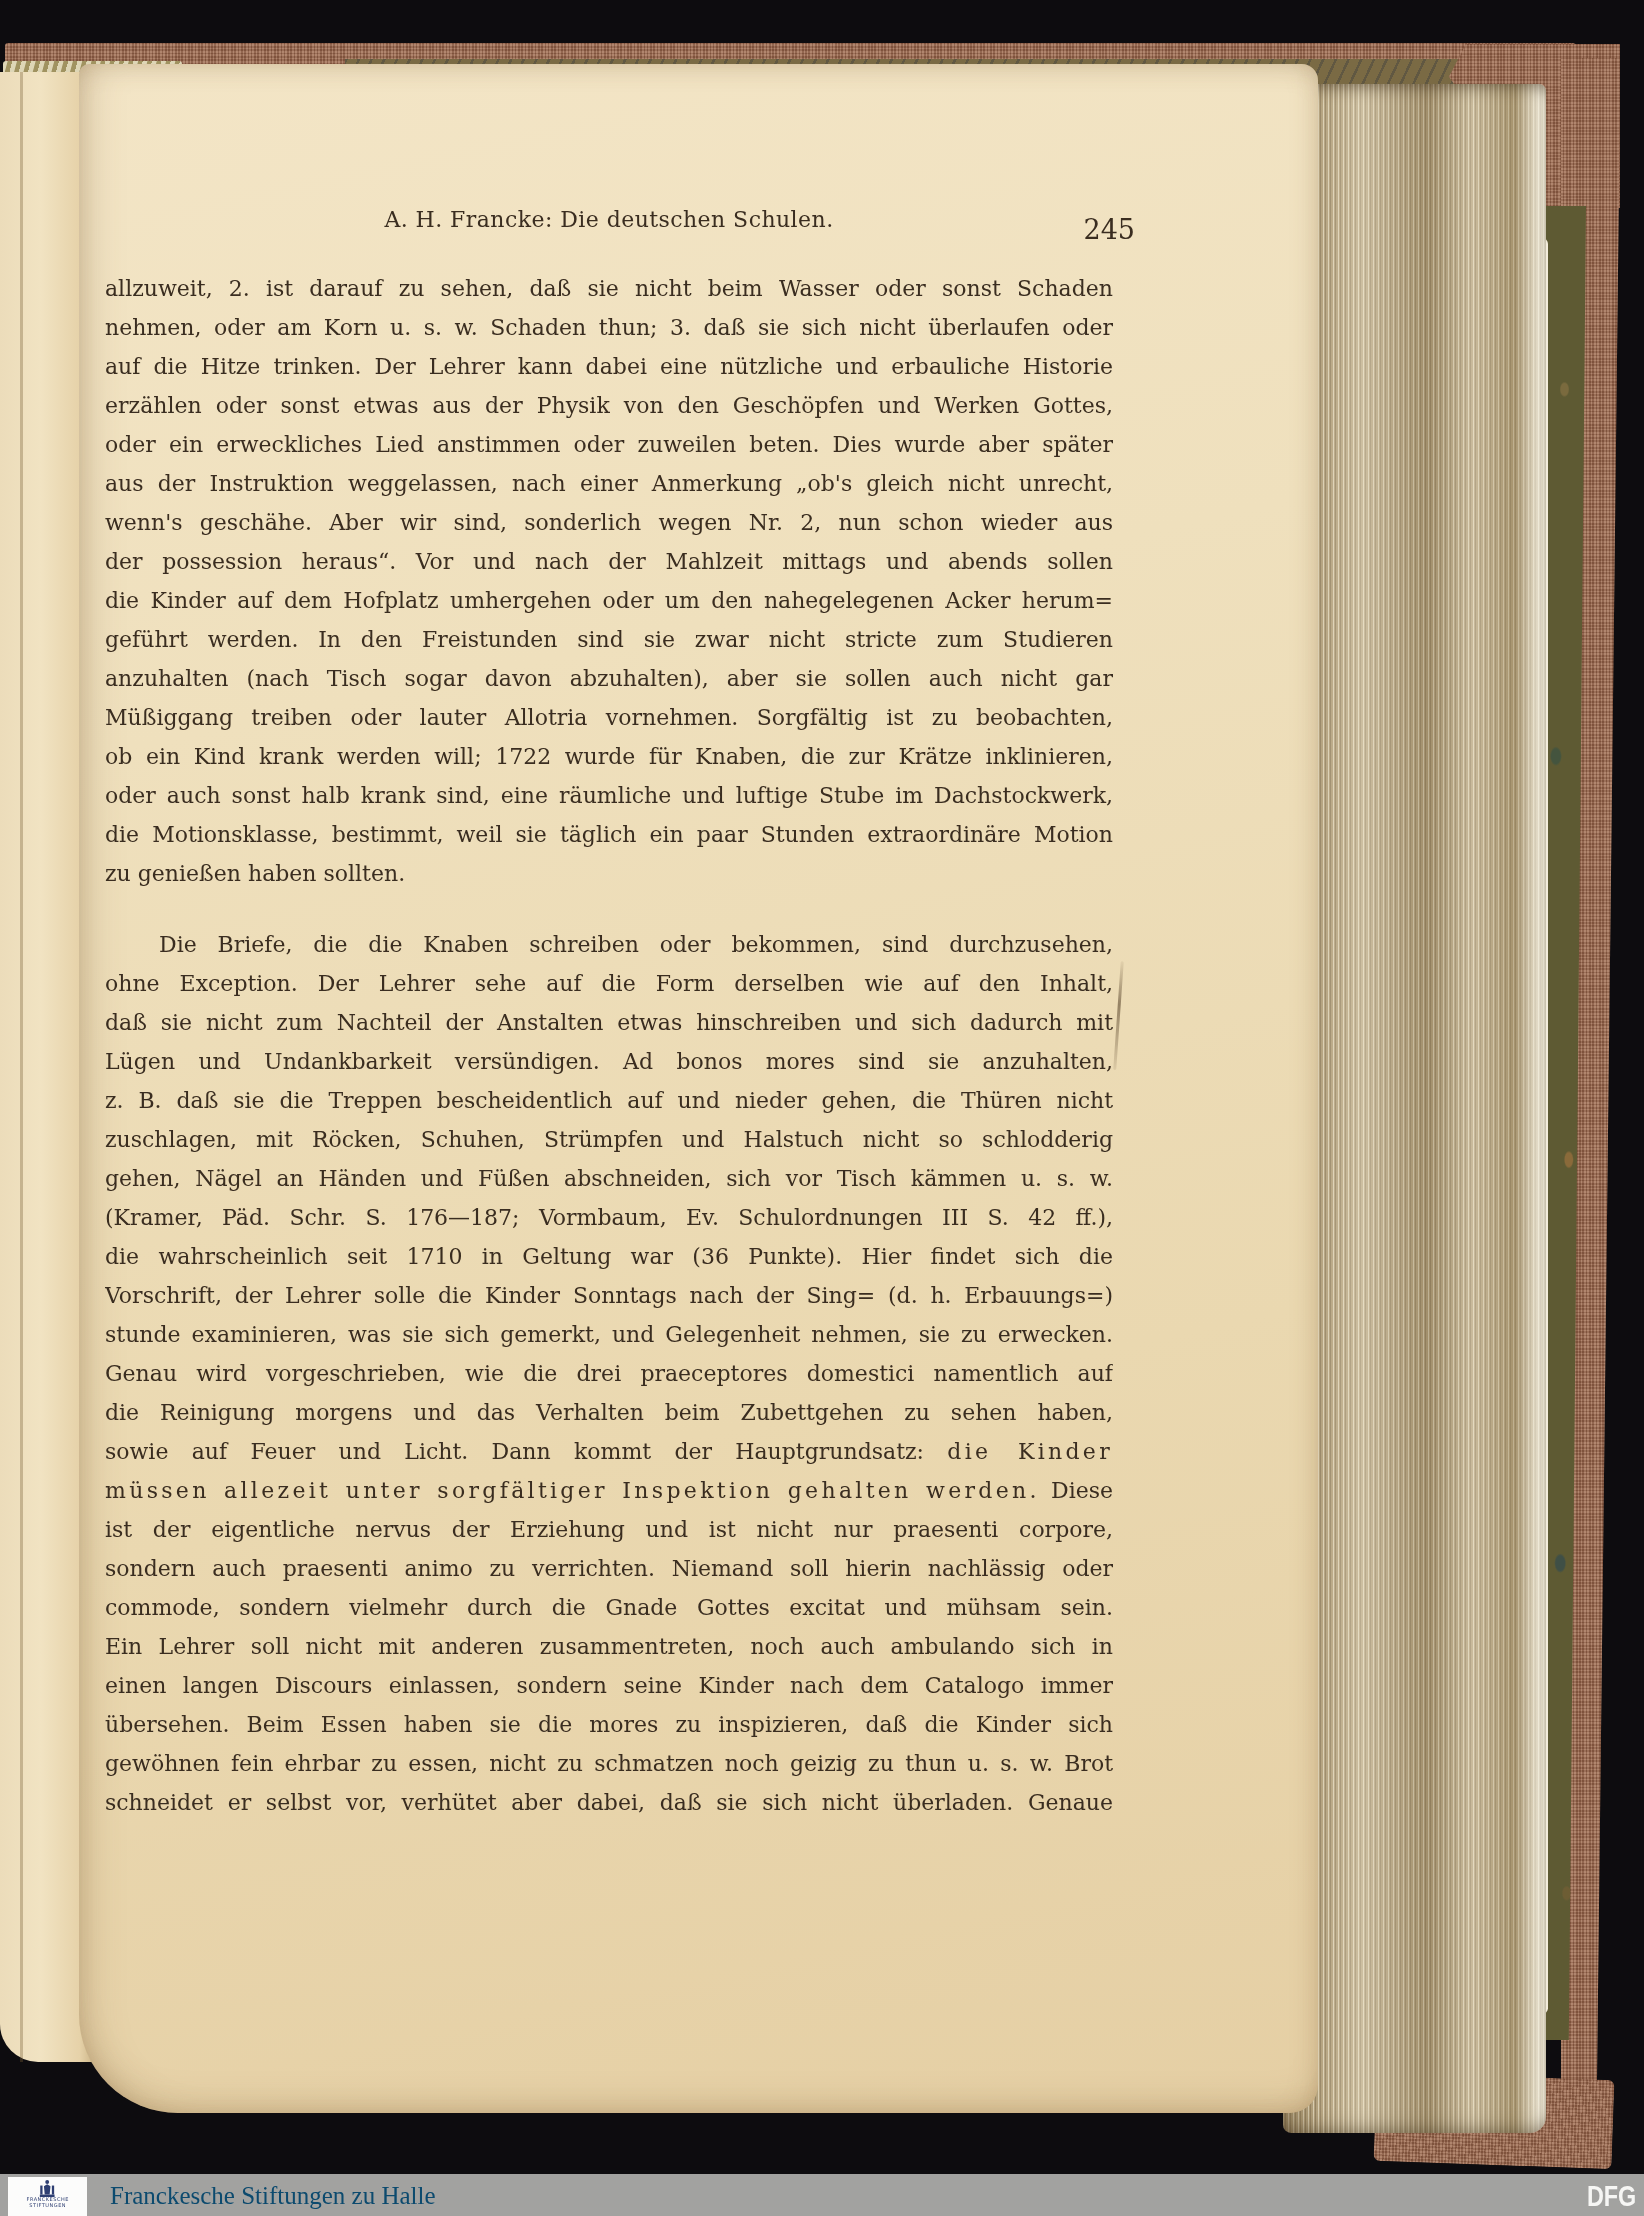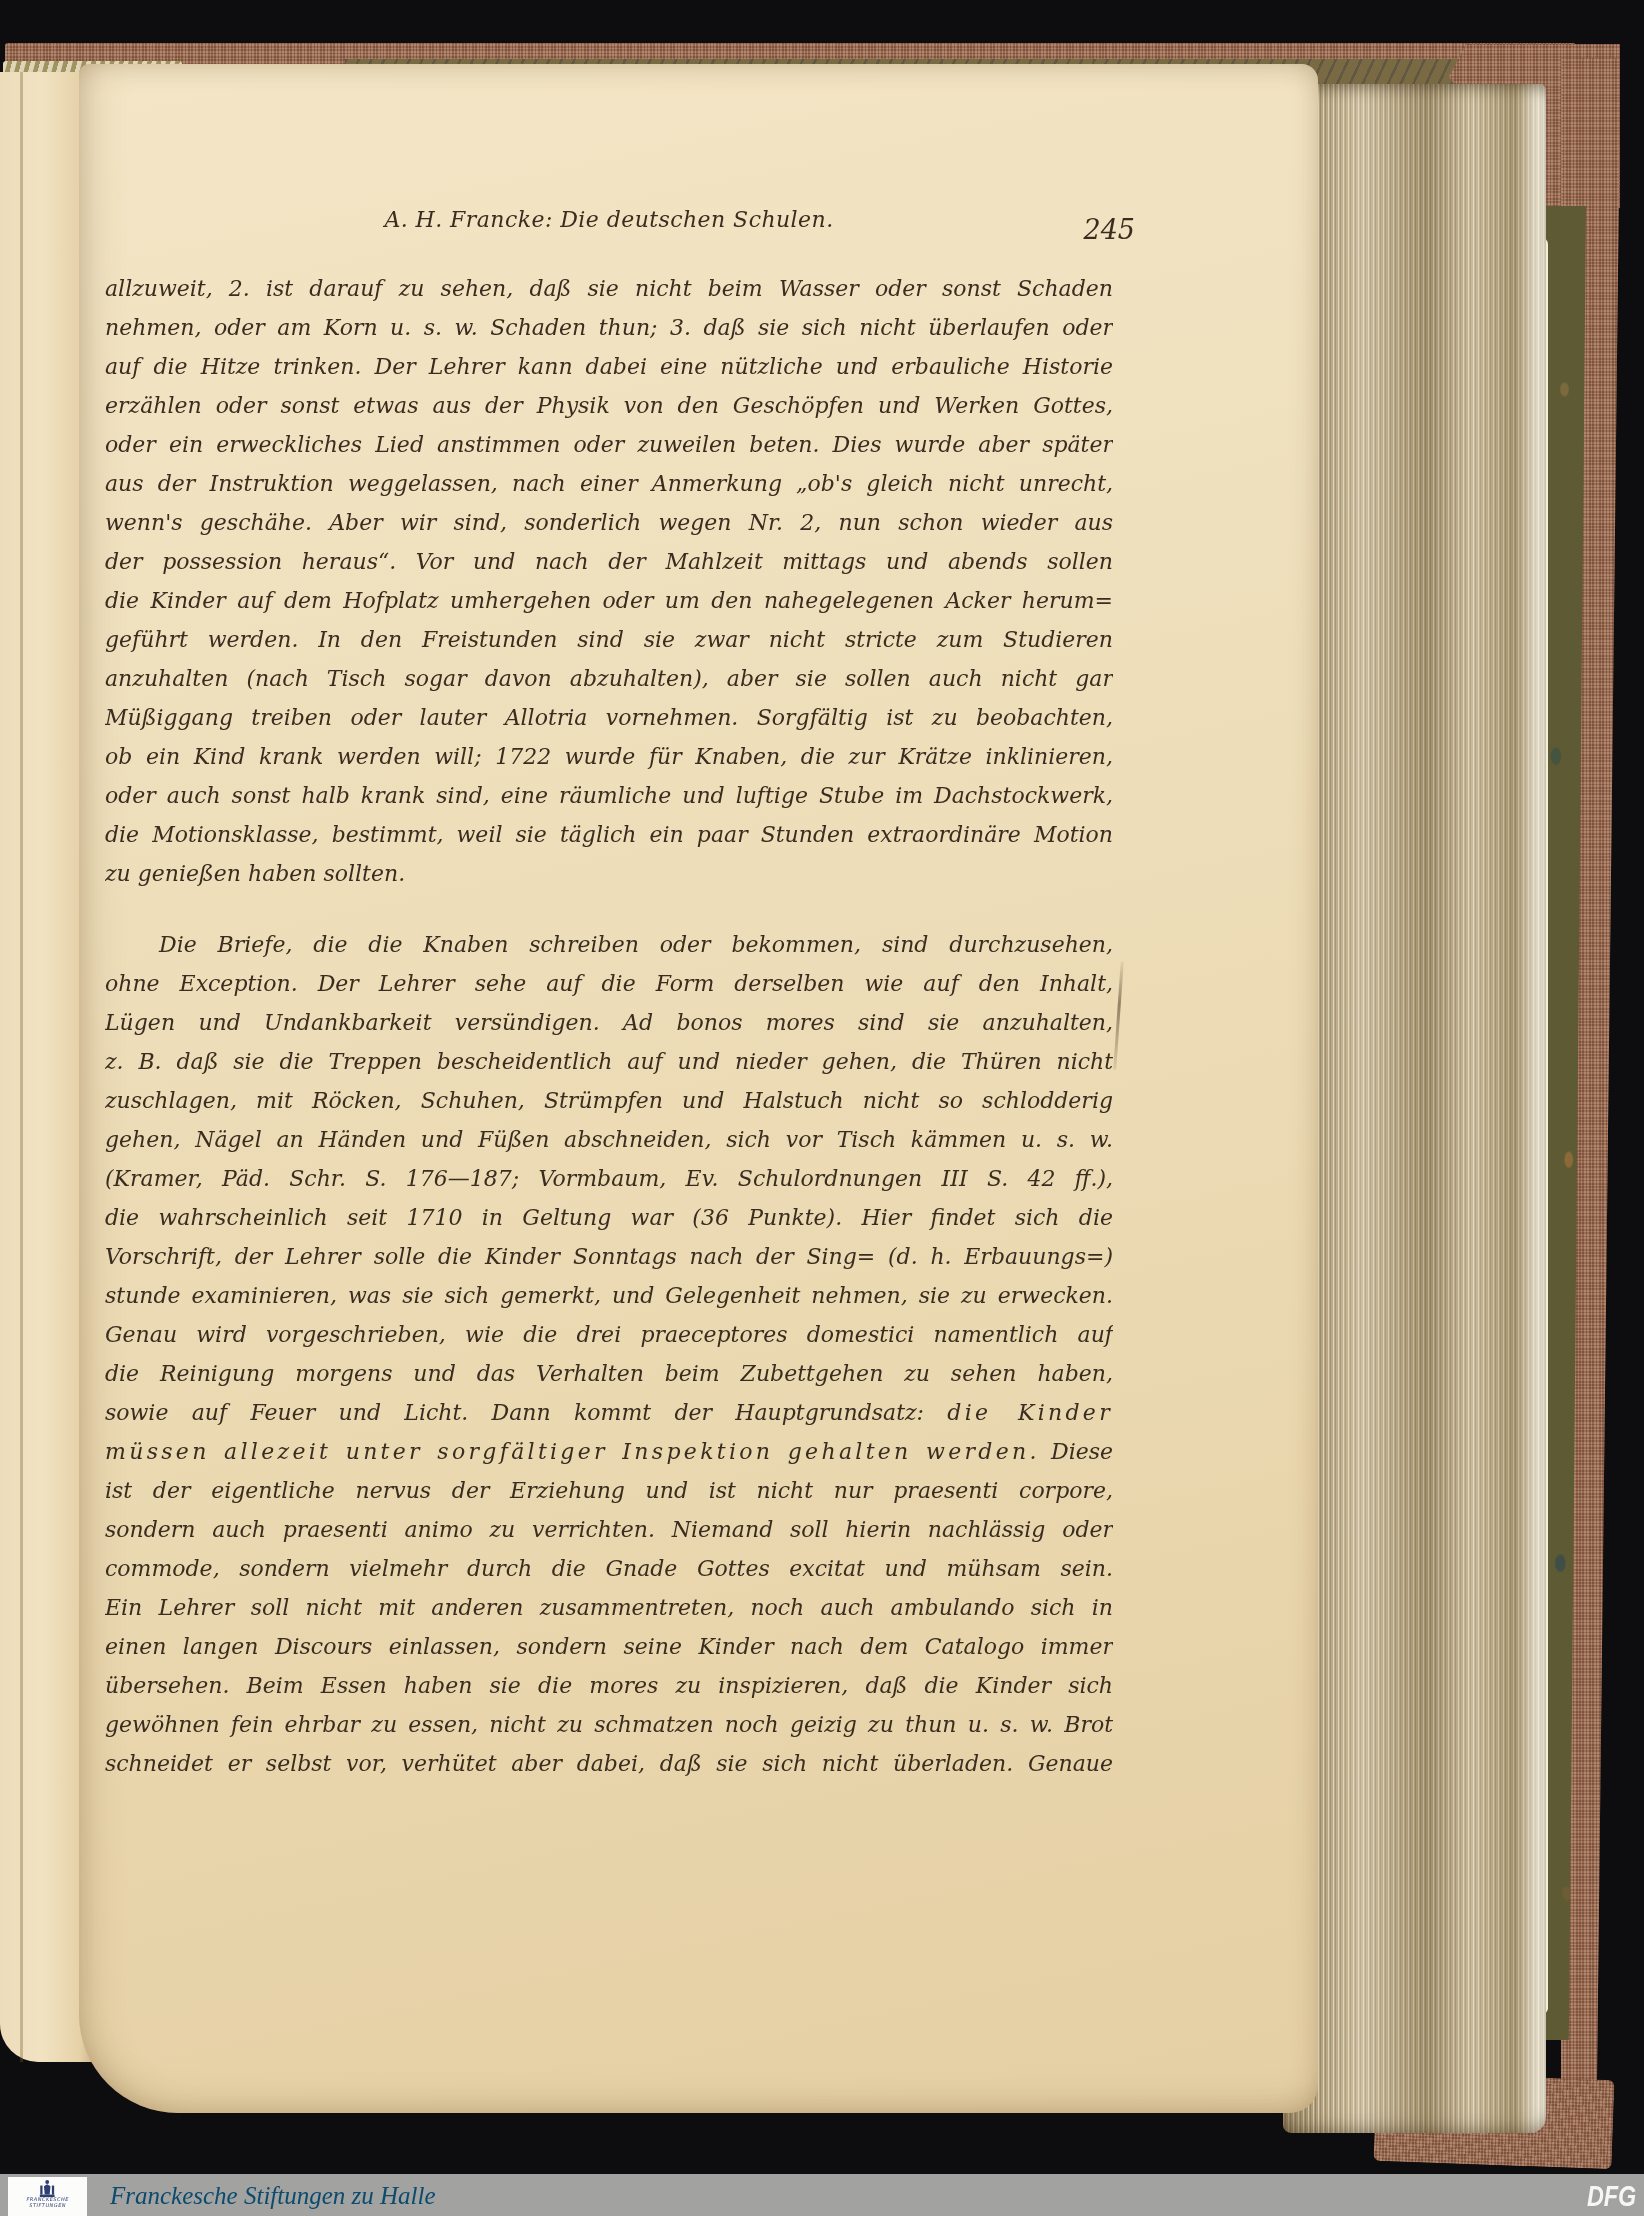--- a/index.html
+++ b/index.html
@@ -1,17 +1,17 @@
 <!DOCTYPE html>
 <html style="font-size:13px"><head>
 <meta charset="utf-8">
 <style>
   html,body{margin:0;padding:0;background:#0d0c0f;}
   #stage{position:relative;width:1645px;height:2216px;background:#0d0c0f;overflow:hidden;
-         font-family:"DejaVu Serif",serif;font-style:italic;}
+         font-family:"DejaVu Serif",serif;}
   
   .cloth{background-color:#9a6a51;
     background-image:
       repeating-linear-gradient(90deg, rgba(255,230,210,.13) 0 1.6px, rgba(60,25,10,.17) 1.6px 3.3px),
       repeating-linear-gradient(0deg,  rgba(255,230,210,.11) 0 1.6px, rgba(60,25,10,.15) 1.6px 3.3px);}
   #cloth-top{position:absolute;left:5px;top:43px;width:1571px;height:36px;border-radius:3.3px;}
   #headband{position:absolute;left:3.3px;top:61px;width:179px;height:20.6px;border-radius:3.3px;
     background-color:#c9bd8a;
     background-image:repeating-linear-gradient(105deg, rgba(255,255,255,.38) 0 4.1px, rgba(110,95,45,.45) 5px 9px);}
   .marble{background-color:#7a6a44;
@@ -127,20 +127,21 @@
         <div class="line"><span>die Kinder auf dem Hofplatz umhergehen oder um den nahegelegenen Acker herum=</span></div>
         <div class="line"><span>geführt werden. In den Freistunden sind sie zwar nicht stricte zum Studieren</span></div>
         <div class="line"><span>anzuhalten (nach Tisch sogar davon abzuhalten), aber sie sollen auch nicht gar</span></div>
         <div class="line"><span>Müßiggang treiben oder lauter Allotria vornehmen. Sorgfältig ist zu beobachten,</span></div>
         <div class="line"><span>ob ein Kind krank werden will; 1722 wurde für Knaben, die zur Krätze inklinieren,</span></div>
         <div class="line"><span>oder auch sonst halb krank sind, eine räumliche und luftige Stube im Dachstockwerk,</span></div>
         <div class="line"><span>die Motionsklasse, bestimmt, weil sie täglich ein paar Stunden extraordinäre Motion</span></div>
         <div class="line noj"><span>zu genießen haben sollten.</span></div>
         <div class="line ind"><span>Die Briefe, die die Knaben schreiben oder bekommen, sind durchzusehen,</span></div>
         <div class="line"><span>ohne Exception. Der Lehrer sehe auf die Form derselben wie auf den Inhalt,</span></div>
+        <div class="line"><span>daß sie nicht zum Nachteil der Anstalten etwas hinschreiben und sich dadurch mit</span></div>
         <div class="line"><span>Lügen und Undankbarkeit versündigen. Ad bonos mores sind sie anzuhalten,</span></div>
         <div class="line"><span>z. B. daß sie die Treppen bescheidentlich auf und nieder gehen, die Thüren nicht</span></div>
         <div class="line"><span>zuschlagen, mit Röcken, Schuhen, Strümpfen und Halstuch nicht so schlodderig</span></div>
         <div class="line"><span>gehen, Nägel an Händen und Füßen abschneiden, sich vor Tisch kämmen u. s. w.</span></div>
         <div class="line"><span>(Kramer, Päd. Schr. S. 176—187; Vormbaum, Ev. Schulordnungen III S. 42 ff.),</span></div>
         <div class="line"><span>die wahrscheinlich seit 1710 in Geltung war (36 Punkte). Hier findet sich die</span></div>
         <div class="line"><span>Vorschrift, der Lehrer solle die Kinder Sonntags nach der Sing= (d. h. Erbauungs=)</span></div>
         <div class="line"><span>stunde examinieren, was sie sich gemerkt, und Gelegenheit nehmen, sie zu erwecken.</span></div>
         <div class="line"><span>Genau wird vorgeschrieben, wie die drei praeceptores domestici namentlich auf</span></div>
         <div class="line"><span>die Reinigung morgens und das Verhalten beim Zubettgehen zu sehen haben,</span></div>

